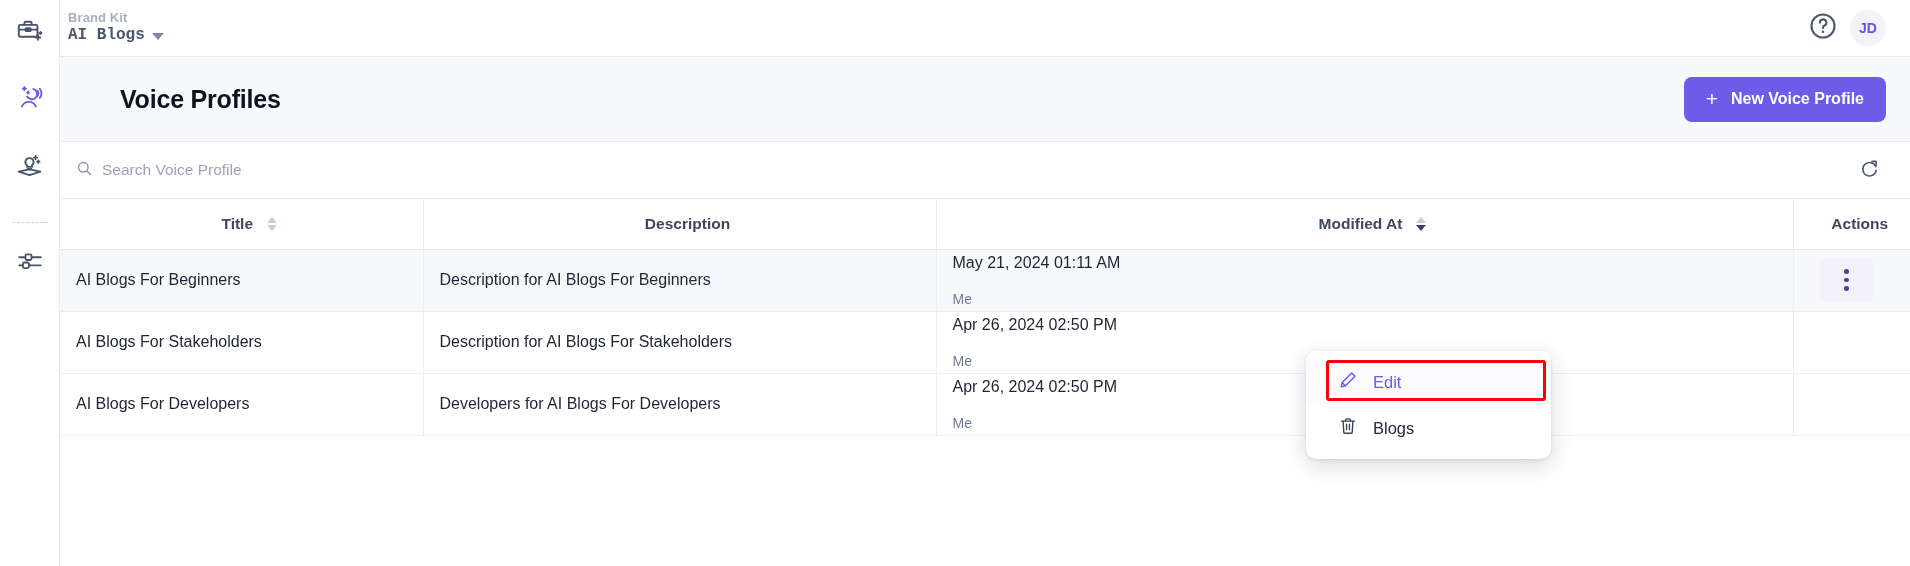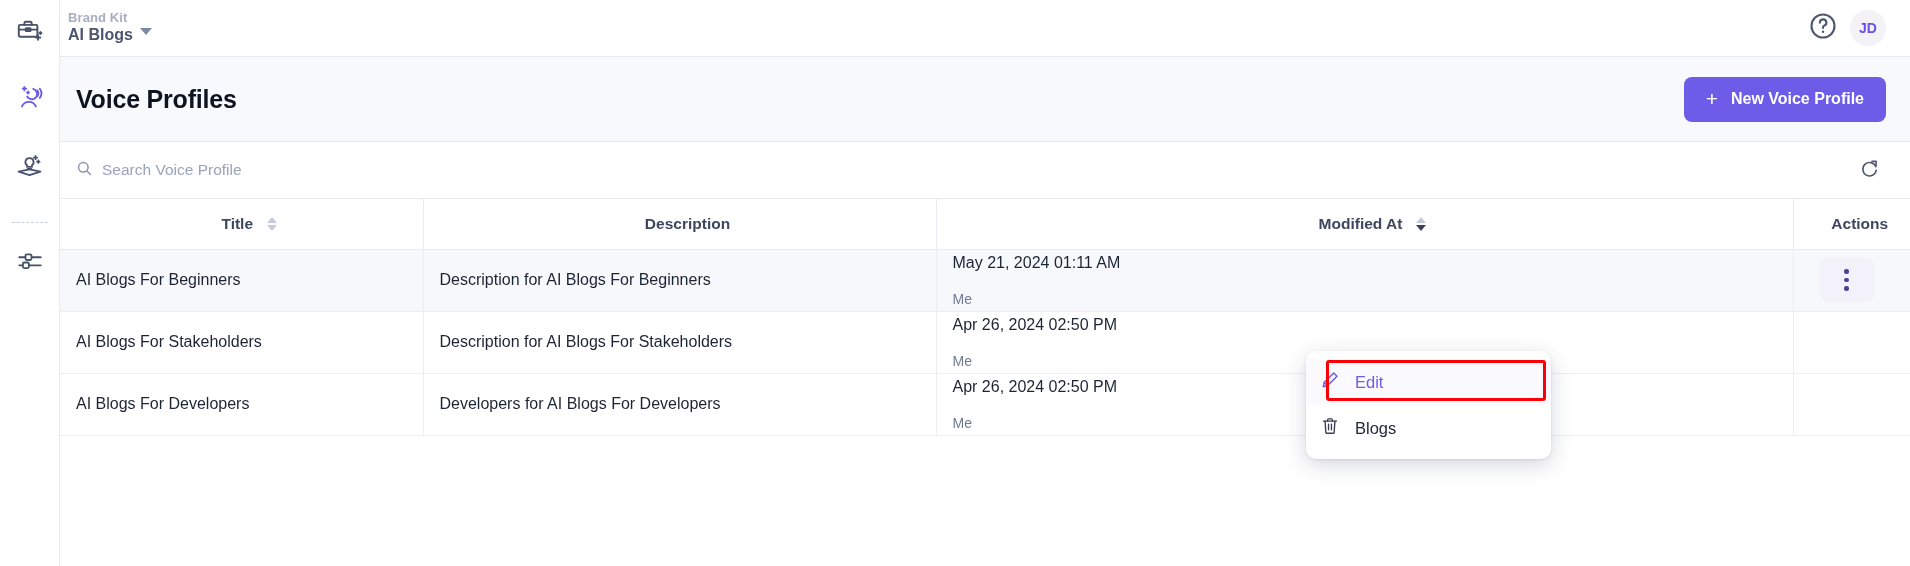--- a/index.html
+++ b/index.html
@@ -40,21 +40,21 @@
     height: 57px; flex: 0 0 57px;
     background: #ffffff;
     border-bottom: 1px solid #e8eaf0;
     display: flex; align-items: center;
     padding: 0 24px 0 8px;
   }
   .brand-block { display: flex; flex-direction: column; justify-content: center; line-height: 1.15; }
   .brand-kit-label {
     font-size: 13px; color: #a8aec2; font-weight: 700; letter-spacing: .1px;
   }
-  .brand-kit-row { display: flex; gap: 7px; cursor: pointer; }
+  .brand-kit-row { display: flex; align-items: center; gap: 7px; cursor: pointer; font-family: Liberation Mono, monospace; }
   .brand-kit-name { font-size: 16px; color: #4a5570; font-weight: 700; }
   .caret {
     width: 0; height: 0;
     border-left: 6px solid transparent;
     border-right: 6px solid transparent;
     border-top: 7px solid #7d8aa6;
     margin-top: 2px;
   }
   .topbar-spacer { flex: 1; }
   .topbar-actions { display: flex; align-items: center; gap: 12px; }
@@ -67,21 +67,21 @@
   }
 
   
   .page-header {
     height: 85px; flex: 0 0 85px;
     background: #f8f9fd;
     border-bottom: 1px solid #e8eaf0;
     display: flex; align-items: center;
     padding: 0 24px 0 16px;
   }
-  .page-title { font-size: 25px; font-weight: 700; color: #0e1320; letter-spacing: -.2px; }
+  .page-title { font-size: 25px; font-weight: 700; color: #0e1320; letter-spacing: -.2px; margin-left: 44px; }
   .header-spacer { flex: 1; }
   .btn-primary {
     height: 45px;
     background: #6c5ce7;
     border: none; border-radius: 8px;
     color: #ffffff;
     font-size: 16px; font-weight: 700;
     font-family: "Liberation Sans", sans-serif;
     display: flex; align-items: center; gap: 13px;
     padding: 0 22px;
@@ -168,21 +168,21 @@
     width: 245px;
     background: #ffffff;
     border-radius: 10px;
     box-shadow: 0 6px 22px rgba(33,38,64,.18), 0 1px 3px rgba(33,38,64,.10);
     padding: 8px 0;
     z-index: 20;
   }
   .ctx-item {
     height: 46px;
     display: flex; align-items: center; gap: 15px;
-    padding: 0 14px;
+    padding: 0 32px;
     font-size: 16.5px; color: #23293a;
     cursor: pointer;
   }
   .ctx-item.active { color: #6c5ce7; background: #fafaff; }
   .ctx-highlight-box {
     position: absolute;
     left: 1326px; top: 360px;
     width: 220px; height: 41px;
     border: 3px solid #fb0007;
     border-radius: 3px;

